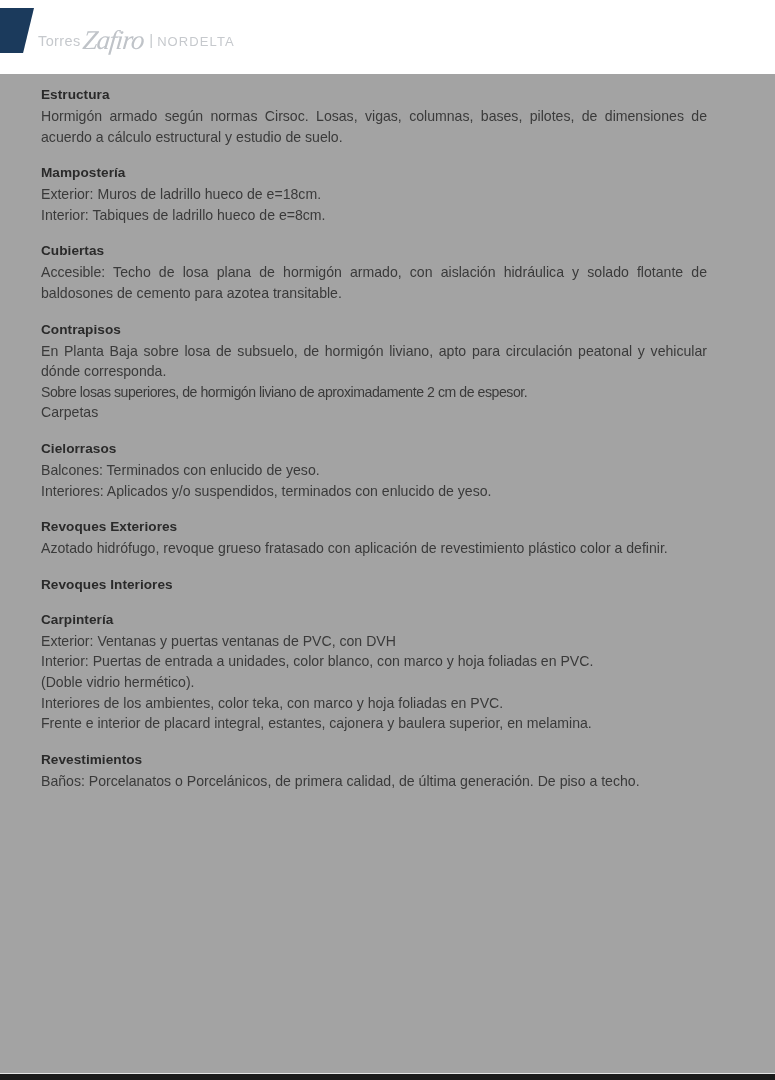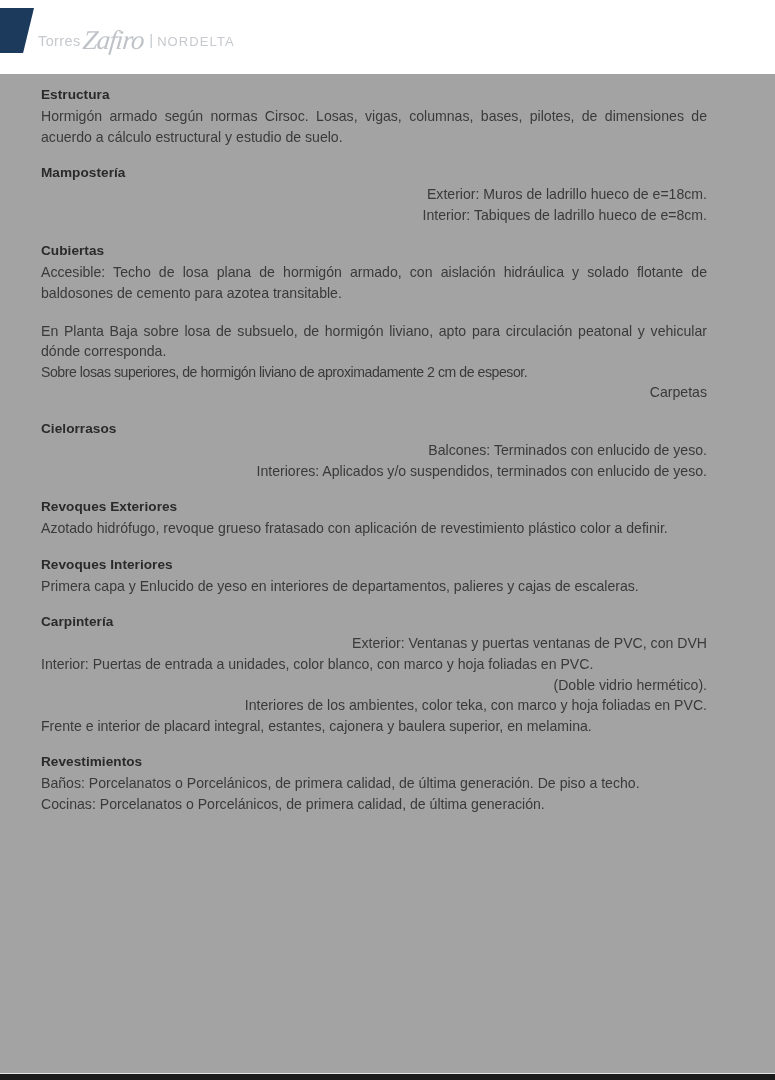--- a/index.html
+++ b/index.html
@@ -106,21 +106,20 @@
     line-height: 18px;
     margin: 0 0 2px 0;
     letter-spacing: 0.05px;
   }
 
   .para {
     font-size: 14.1px;
     color: #3a3a3a;
     line-height: 20.6px;
     margin: 0;
-    text-align: right;
   }
   .para.justify {
     text-align: justify;
     text-align-last: left;
   }
   .para.tight {
     letter-spacing: -0.45px;
   }
 
   
@@ -164,47 +163,46 @@
       <div class="section">
         <div class="section-title">Mampostería</div>
         <p class="para">Exterior: Muros de ladrillo hueco de e=18cm.</p>
         <p class="para">Interior: Tabiques de ladrillo hueco de e=8cm.</p>
       </div>
       <div class="section">
         <div class="section-title">Cubiertas</div>
         <p class="para justify">Accesible: Techo de losa plana de hormigón armado, con aislación hidráulica y solado flotante de baldosones de cemento para azotea transitable.</p>
       </div>
       <div class="section">
+        <div class="section-title">Contrapisos</div>
         <p class="para justify">En Planta Baja sobre losa de subsuelo, de hormigón liviano, apto para circulación peatonal y vehicular dónde corresponda.</p>
         <p class="para justify tight">Sobre losas superiores, de hormigón liviano de aproximadamente 2 cm de espesor.</p>
         <p class="para">Carpetas</p>
       </div>
       <div class="section">
         <div class="section-title">Cielorrasos</div>
         <p class="para">Balcones: Terminados con enlucido de yeso.</p>
         <p class="para">Interiores: Aplicados y/o suspendidos, terminados con enlucido de yeso.</p>
       </div>
       <div class="section">
         <div class="section-title">Revoques Exteriores</div>
         <p class="para justify">Azotado hidrófugo, revoque grueso fratasado con aplicación de revestimiento plástico color a definir.</p>
       </div>
       <div class="section">
         <div class="section-title">Revoques Interiores</div>
-        <p class="para justify">Primera capa y Enlucido de yeso en interiores de departamentos, palieres y cajas de escaleras.</p>
       </div>
       <div class="section">
         <div class="section-title">Carpintería</div>
         <p class="para">Exterior: Ventanas y puertas ventanas de PVC, con DVH</p>
         <p class="para justify">Interior: Puertas de entrada a unidades, color blanco, con marco y hoja foliadas en PVC.</p>
         <p class="para">(Doble vidrio hermético).</p>
         <p class="para">Interiores de los ambientes, color teka, con marco y hoja foliadas en PVC.</p>
         <p class="para justify">Frente e interior de placard integral, estantes, cajonera y baulera superior, en melamina.</p>
       </div>
       <div class="section">
         <div class="section-title">Revestimientos</div>
         <p class="para justify">Baños: Porcelanatos o Porcelánicos, de primera calidad, de última generación. De piso a techo.</p>
-        <p class="para justify">Cocinas: Porcelanatos o Porcelánicos, de primera calidad, de última generación.</p>
       </div>
     </div>
 
   <div class="bottom-hair"></div>
   <div class="bottom-bar"></div>
 </div>
 
 </body></html>

